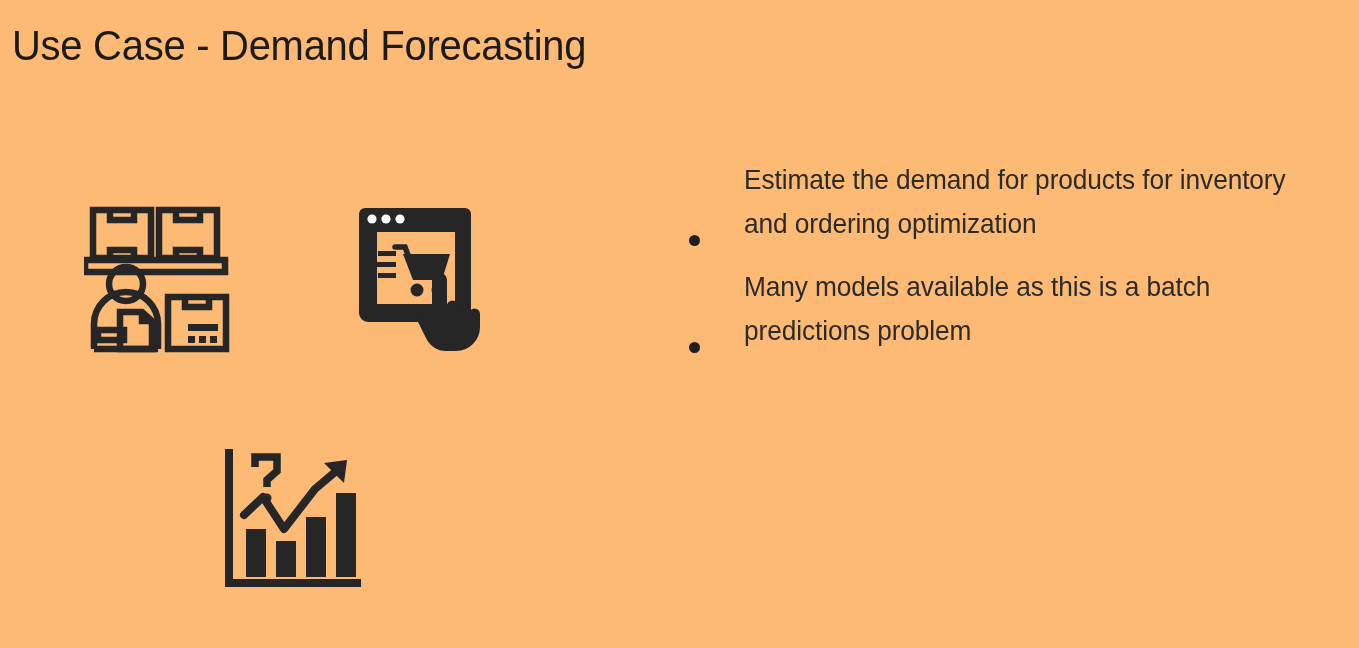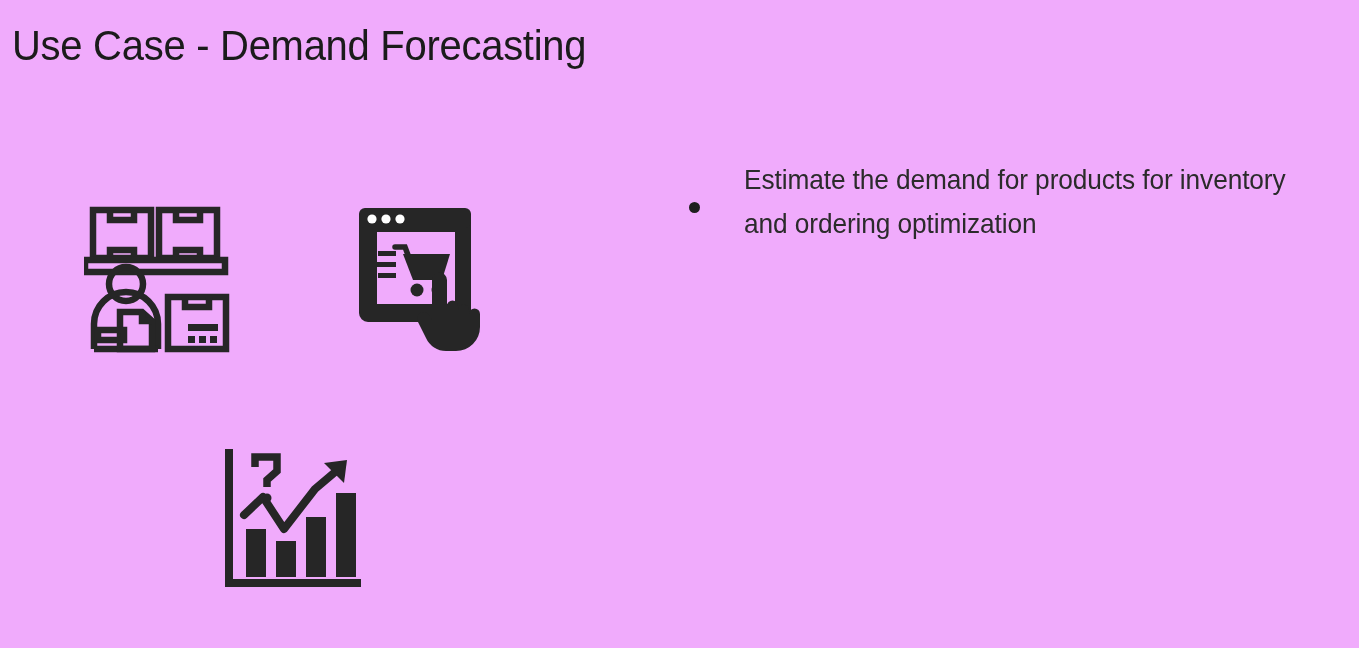--- a/index.html
+++ b/index.html
@@ -11,21 +11,21 @@
     width: 1359px;
     height: 648px;
     position: relative;
     overflow: hidden;
     font-family: "Liberation Sans", "DejaVu Sans", sans-serif;
   }
 
   #slide {
     position: absolute;
     inset: 0;
-    background: #f0abfc;
+    background: #fdba74;
   }
 
   
   #slide-title {
     position: absolute;
     left: 12px;
     top: 22px;
     font-size: 43px;
     line-height: 1.1;
     font-weight: 400;
@@ -55,21 +55,21 @@
 
   
   #bullet-list {
     position: absolute;
     left: 682px;
     top: 158px;
     width: 672px;
   }
   .bullet-row {
     display: flex;
-    align-items: center;
+    align-items: flex-end;
     margin-bottom: 19px;
   }
   .bullet-marker {
     flex: 0 0 auto;
     width: 62px;
     padding-top: 11px;
     box-sizing: border-box;
   }
   .bullet-dot {
     display: block;
@@ -198,16 +198,22 @@
   <div id="bullet-list">
 
     <div class="bullet-row">
       <span class="bullet-marker">
         <span class="bullet-dot"></span>
       </span>
       <span class="bullet-text">Estimate the demand for products for inventory and ordering optimization</span>
     </div>
 
 
+    <div class="bullet-row">
+      <span class="bullet-marker">
+        <span class="bullet-dot"></span>
+      </span>
+      <span class="bullet-text">Many models available as this is a batch predictions problem</span>
+    </div>
 
   </div>
 
 </div>
 
 </body></html>

